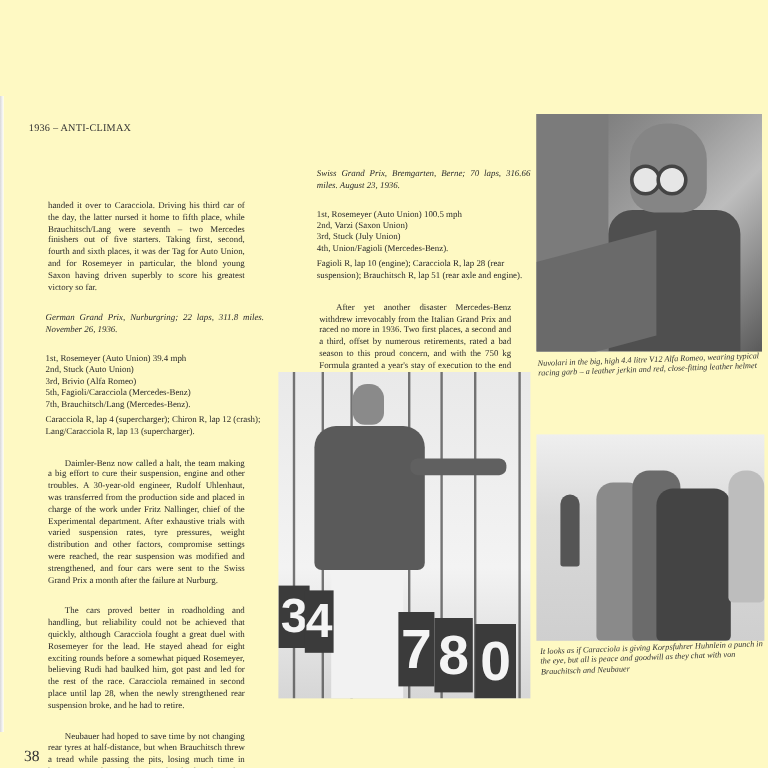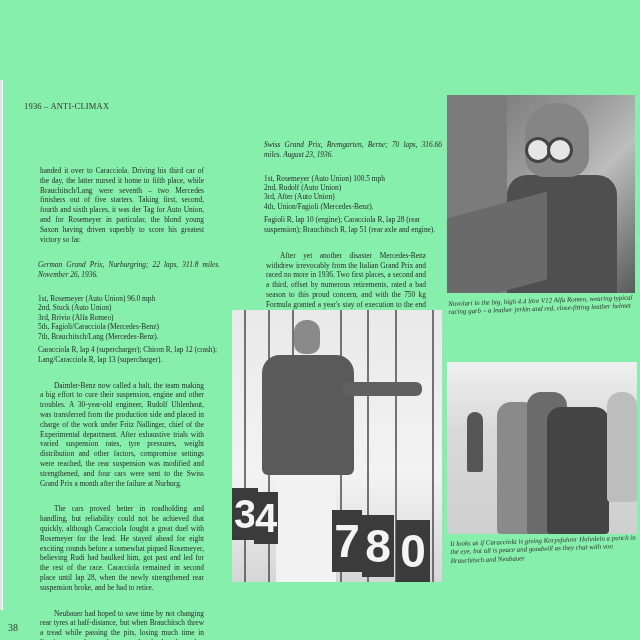--- a/index.html
+++ b/index.html
@@ -1,20 +1,20 @@
 <!DOCTYPE html>
 <html><head>
 <meta charset="utf-8">
 <style>
   html, body { margin:0; padding:0; background:#ffffff; }
   body { width:640px; height:640px; position:relative; overflow:hidden; font-family:"Liberation Serif","DejaVu Serif",serif; color:#2a2a2a; }
-  .page { position:absolute; inset:0; background:#86efac; }
+  .page { position:absolute; inset:0; background:#fef9c3; }
   .spine-shadow { position:absolute; left:0; top:80px; width:3px; height:530px; background:linear-gradient(to right,#d8d8d8,#ffffff); }
   .running-head { position:absolute; left:24px; top:101px; font-size:8.5px; letter-spacing:0.2px; color:#333; }
-  .page-number { position:absolute; left:8px; top:622px; font-size:10px; color:#333; }
+  .page-number { position:absolute; left:20px; top:622px; font-size:13px; color:#333; }
   .col { position:absolute; font-size:7.4px; line-height:9.8px; text-align:justify; color:#2b2b2b; }
   .col p { margin:16px; }
   .col p.indent { text-indent:14px; }
   .col .race-head { font-style:italic; margin:4px 0 4px 14px;font-family:Liberation Serif, serif; }
   .col .results { margin:14px 0 4px 14px; text-align:left; }
   .col .results div { line-height:9.4px; }
   .col .retire { margin:0 0 5px 14px; text-align:left; }
   .col-left { left:24px; top:150px; width:196px; }
   .col-mid { left:250px; top:140px; width:192px; }
   .photo { position:absolute; overflow:hidden; }
@@ -43,38 +43,38 @@
 
 <div class="page">
   <div class="spine-shadow"></div>
 
   <div class="running-head">1936 – ANTI-CLIMAX</div>
 
   <div class="col col-left">
     <p>handed it over to Caracciola. Driving his third car of the day, the latter nursed it home to fifth place, while Brauchitsch/Lang were seventh – two Mercedes finishers out of five starters. Taking first, second, fourth and sixth places, it was der Tag for Auto Union, and for Rosemeyer in particular, the blond young Saxon having driven superbly to score his greatest victory so far.</p>
     <p class="race-head">German Grand Prix, Nurburgring; 22 laps, 311.8 miles. November 26, 1936.</p>
     <div class="results">
-      <div>1st, Rosemeyer (Auto Union) 96.0 mph</div>
+      <div>1st, Rosemeyer (Auto Union) 39.4 mph</div>
       <div>2nd, Stuck (Auto Union)</div>
       <div>3rd, Brivio (Alfa Romeo)</div>
       <div>5th, Fagioli/Caracciola (Mercedes-Benz)</div>
       <div>7th, Brauchitsch/Lang (Mercedes-Benz).</div>
     </div>
     <p class="retire">Caracciola R, lap 4 (supercharger); Chiron R, lap 12 (crash); Lang/Caracciola R, lap 13 (supercharger).</p>
     <p class="indent">Daimler-Benz now called a halt, the team making a big effort to cure their suspension, engine and other troubles. A 30-year-old engineer, Rudolf Uhlenhaut, was transferred from the production side and placed in charge of the work under Fritz Nallinger, chief of the Experimental department. After exhaustive trials with varied suspension rates, tyre pressures, weight distribution and other factors, compromise settings were reached, the rear suspension was modified and strengthened, and four cars were sent to the Swiss Grand Prix a month after the failure at Nurburg.</p>
     <p class="indent">The cars proved better in roadholding and handling, but reliability could not be achieved that quickly, although Caracciola fought a great duel with Rosemeyer for the lead. He stayed ahead for eight exciting rounds before a somewhat piqued Rosemeyer, believing Rudi had baulked him, got past and led for the rest of the race. Caracciola remained in second place until lap 28, when the newly strengthened rear suspension broke, and he had to retire.</p>
     <p class="indent">Neubauer had hoped to save time by not changing rear tyres at half-distance, but when Brauchitsch threw a tread while passing the pits, losing much time in limping round on three good wheels, the other Mercedes were hastily called in. Brauchitsch also suffered rear axle ailments which caused one brake to seize, and he finally retired with a very hot and smoking engine, attributed to a piece of waste paper stuck in the radiator intake. Lang's finger still gave him pain and he was relieved by Fagioli, whose own car went out with a broken connecting rod. With ten laps to the finish Fagioli looked a firm third, but a burst tyre cost him much time, letting Stuck past to complete a triumphant Auto Union 1–2–3.</p>
   </div>
 
   <div class="col col-mid">
     <p class="race-head" style="margin-top:0">Swiss Grand Prix, Bremgarten, Berne; 70 laps, 316.66 miles. August 23, 1936.</p>
     <div class="results">
       <div>1st, Rosemeyer (Auto Union) 100.5 mph</div>
-      <div>2nd, Rudolf (Auto Union)</div>
-      <div>3rd, After (Auto Union)</div>
+      <div>2nd, Varzi (Saxon Union)</div>
+      <div>3rd, Stuck (July Union)</div>
       <div>4th, Union/Fagioli (Mercedes-Benz).</div>
     </div>
     <p class="retire">Fagioli R, lap 10 (engine); Caracciola R, lap 28 (rear suspension); Brauchitsch R, lap 51 (rear axle and engine).</p>
     <p class="indent">After yet another disaster Mercedes-Benz withdrew irrevocably from the Italian Grand Prix and raced no more in 1936. Two first places, a second and a third, offset by numerous retirements, rated a bad season to this proud concern, and with the 750 kg Formula granted a year's stay of execution to the end of the 1937 season, work began at Unterturkheim on revising the cars and restoring their reputation. For Auto Union, their compatriots in Saxony, 1936 had proved a triumphant year with six Grand Prix wins, the brilliant Bernd Rosemeyer scoring five of them and taking the European Championship from the 1935 holder, Rudolf Caracciola.</p>
   </div>
 
   <div class="photo" id="photo-standing">
     <div class="plank" style="left:12px"></div>
     <div class="plank" style="left:36px"></div>
     <div class="plank" style="left:60px"></div>

